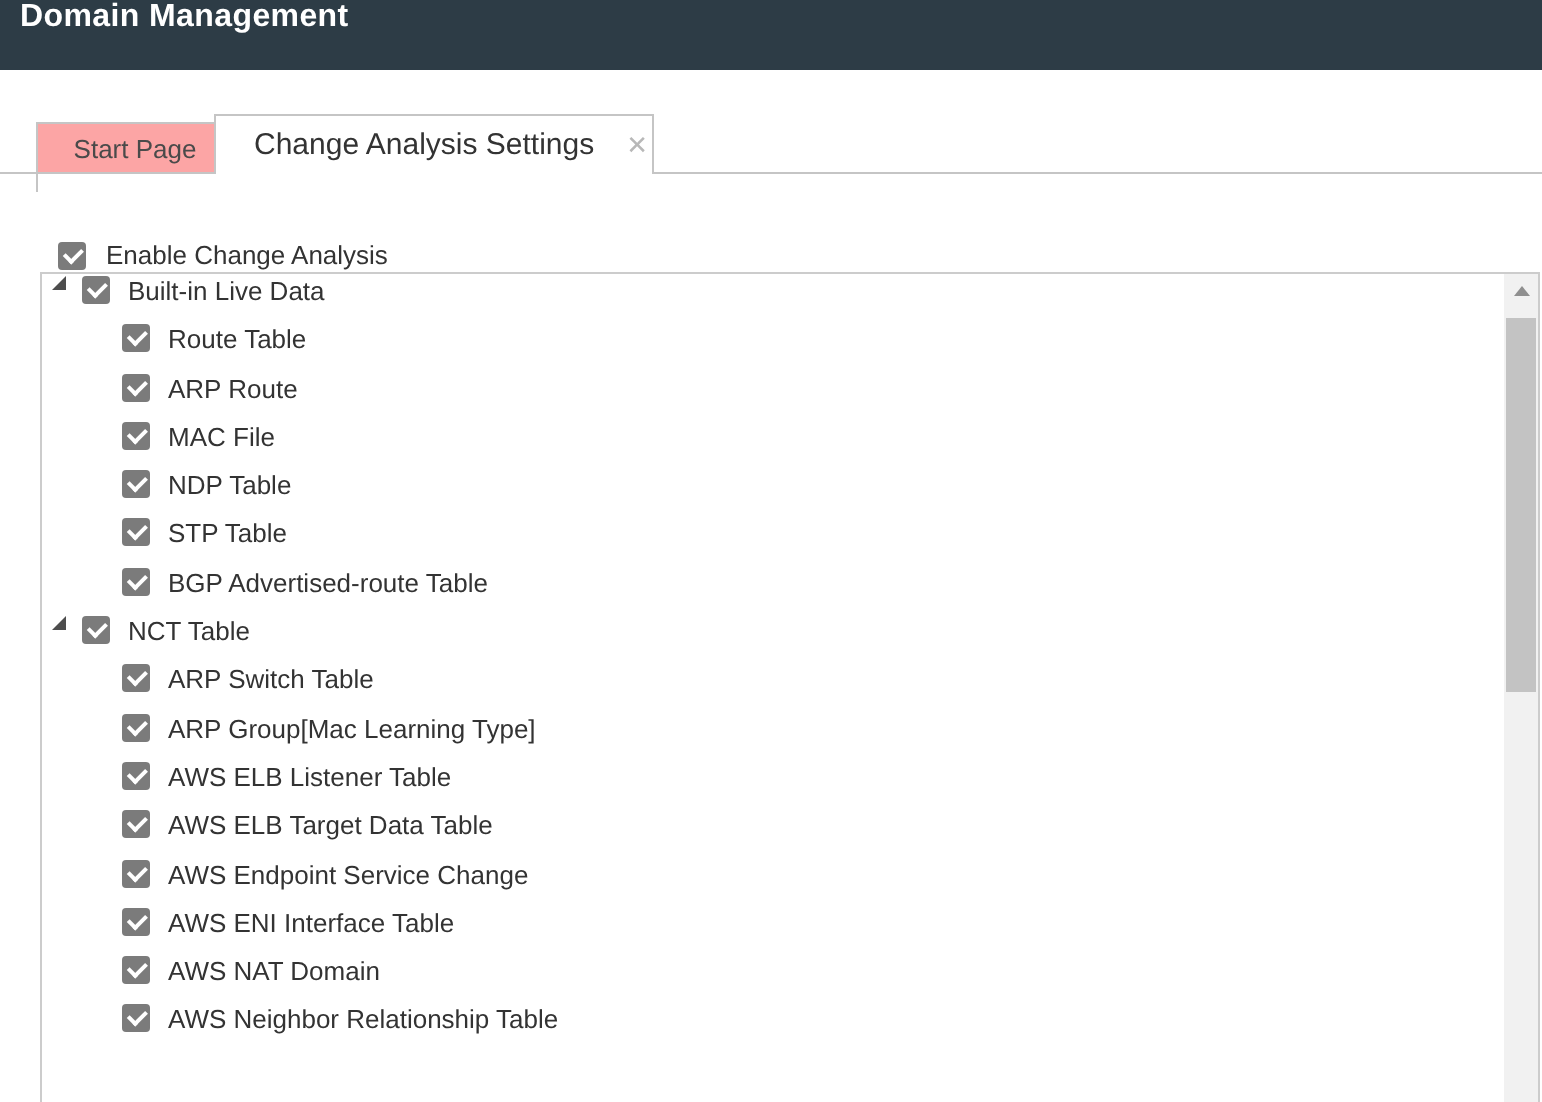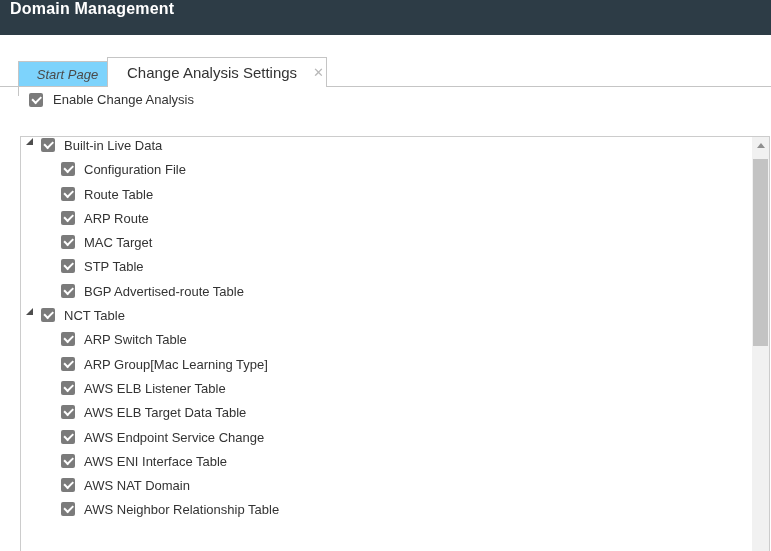--- a/index.html
+++ b/index.html
@@ -14,32 +14,32 @@
                  letter-spacing:0.2px; }
 
   
   .tabstrip-line { position:absolute; left:0; top:86px; width:771px; height:1px;
                    background:var(--border, #c5c5c5); z-index:1; }
   .tab-edge { position:absolute; left:18px; top:84px; width:1px; height:12px;
               background:var(--border, #c5c5c5); z-index:1; }
   .tab { position:absolute; display:flex; align-items:center; justify-content:center;
          cursor:pointer; }
   .tab.inactive { left:18px; top:61px; width:99px; height:25px;
-                  background:#7dd3fc; border:1px solid var(--border, #c5c5c5);
-                  border-bottom:none; z-index:0;font-style:italic; }
+                  background:#fca5a5; border:1px solid var(--border, #c5c5c5);
+                  border-bottom:none; z-index:0; }
   .tab.inactive .tab-text { font-size:13px; color:#4a4a4a; }
   .tab.active { left:107px; top:57px; width:220px; height:30px; background:#fff;
                 border:1px solid var(--border, #c5c5c5); border-bottom:none; z-index:2;
                 justify-content:flex-start; padding-left:19px; }
   .tab.active .tab-text { font-size:15px; color:#333; }
   .tab .close { margin-left:16px; color:#b8b8b8; font-size:13px; line-height:1;
                 cursor:pointer; }
 
   
-  .enable-row { position:absolute; left:29px; top:92px; display:flex;
+  .enable-row { position:absolute; left:29px; top:120px; display:flex;
                 align-items:center; cursor:pointer;justify-content:flex-end; }
   .enable-row .lbl { margin-left:10px; font-size:13px; color:#333; }
 
   
   .cb { position:relative; width:14px; height:14px; background:var(--checkbox, #7b7b7b);
         border-radius:2px; flex:0 0 14px; display:inline-block; }
   .cb.checked::after { content:""; position:absolute; left:2.5px; top:3px;
         width:7px; height:3.5px; border-left:2px solid #fff; border-bottom:2px solid #fff;
         transform:rotate(-45deg); }
 
@@ -91,33 +91,33 @@
 
 <div class="tree-panel">
   <div class="tree" id="tree">
       <div class="row group">
         <span class="caret"></span>
         <span class="cb checked"></span>
         <span class="lbl">Built-in Live Data</span>
       </div>
       <div class="row child">
         <span class="cb checked"></span>
-        <span class="lbl">Configuration File</span>
-      </div>
-      <div class="row child">
-        <span class="cb checked"></span>
         <span class="lbl">Route Table</span>
       </div>
       <div class="row child">
         <span class="cb checked"></span>
         <span class="lbl">ARP Route</span>
       </div>
       <div class="row child">
         <span class="cb checked"></span>
-        <span class="lbl">MAC Target</span>
+        <span class="lbl">MAC File</span>
+      </div>
+      <div class="row child">
+        <span class="cb checked"></span>
+        <span class="lbl">NDP Table</span>
       </div>
       <div class="row child">
         <span class="cb checked"></span>
         <span class="lbl">STP Table</span>
       </div>
       <div class="row child">
         <span class="cb checked"></span>
         <span class="lbl">BGP Advertised-route Table</span>
       </div>
       <div class="row group">

